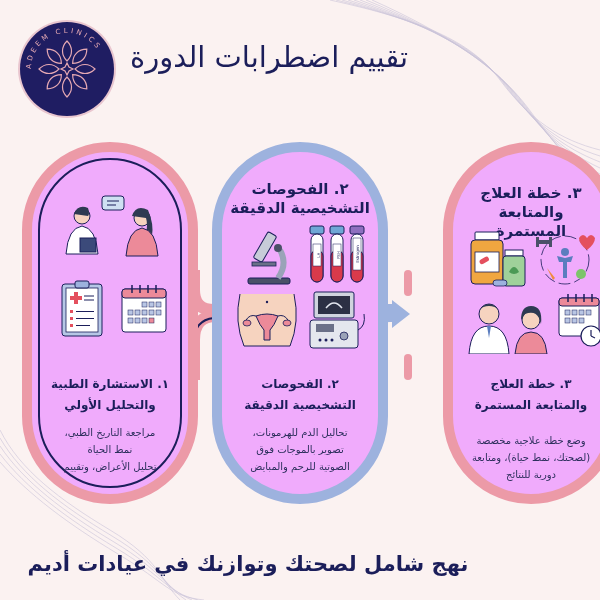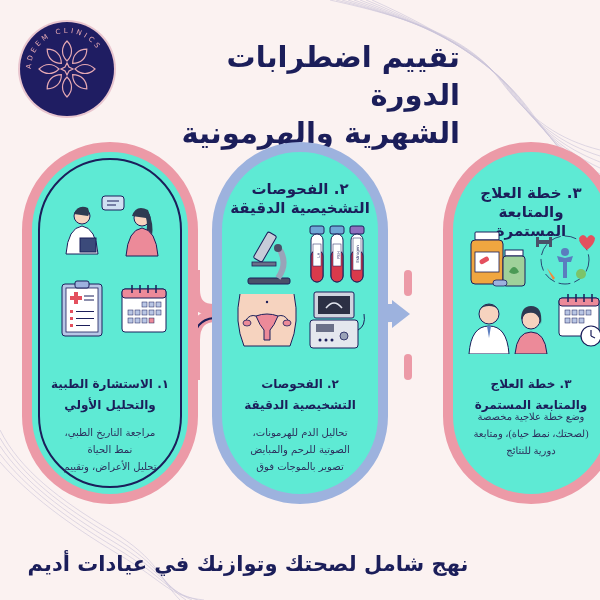--- a/index.html
+++ b/index.html
@@ -16,28 +16,28 @@
     .logo {
       position: absolute; left: 20px; top: 22px; width: 94px; height: 94px;
       border-radius: 50%; background: #1f1d62;
       box-shadow: 0 0 0 2px #e9c6cf;
     }
     .logo svg { width: 94px; height: 94px; }
 
     
     .title {
       position: absolute; left: 130px; top: 38px; width: 330px;
-      text-align: right; direction: rtl;
-      color: #1b1e5a; font-weight: bold; font-size: 29px; line-height: 38px;
+      text-align: left; direction: rtl;
+      color: #1b1e5a; font-weight: normal; font-size: 29px; line-height: 38px;
     }
 
     
     .pill {
       position: absolute; top: 142px; width: 176px; height: 362px;
-      border-radius: 88px; background: #5eead4;
+      border-radius: 88px; background: #f0abfc;
     }
     .pill.p1 { left: 22px; border: 10px solid #ec9aa7; }
     .pill.p2 { left: 212px; border: 10px solid #9db2de; }
     .pill.p3 { left: 402px; border: 10px solid #ec9aa7; margin-left: 41px; }
     .inner-line {
       position: absolute; left: 6px; top: 6px; right: 6px; bottom: 6px;
       border: 2.5px solid #1b1e5a; border-radius: 76px; pointer-events: none;
     }
 
     .card-heading {
@@ -116,21 +116,20 @@
         <g transform="rotate(315)">
             <path d="M0 -8 C 6 -14, 6 -22, 0 -28 C -6 -22, -6 -14, 0 -8 Z"></path>
           </g>
         <polygon points="0,-6 2,-2 6,0 2,2 0,6 -2,2 -6,0 -2,-2"></polygon>
       </g>
     </svg>
   </div>
 
   <div class="title">
     <div>تقييم اضطرابات الدورة</div>
-    <div>الشهرية والهرمونية</div>
   </div>
 
   <svg class="connector" style="left:180px; top:270px; width:60px; height:110px;" viewBox="0 0 60 110">
     <path d="M14 0 L14 20 Q14 40 34 40 L40 40" fill="none" stroke="#ec9aa7" stroke-width="12"></path>
     <path d="M14 110 L14 70 Q14 46 36 46 L40 46" fill="none" stroke="#ec9aa7" stroke-width="12"></path>
     <polygon points="38,30 54,44 38,58" fill="#ec9aa7"></polygon>
     <path d="M14 108 L14 72 Q14 50 34 48 L50 48" fill="none" stroke="#1b1e5a" stroke-width="2"></path>
     <polyline points="44,42 51,48 44,54" fill="none" stroke="#1b1e5a" stroke-width="2"></polyline>
     <rect x="40" y="0" width="8" height="26" rx="4" fill="#9db2de"></rect>
     <rect x="40" y="84" width="8" height="26" rx="4" fill="#9db2de"></rect>
@@ -268,22 +267,22 @@
         <circle cx="26" cy="50" r="1.5" fill="#1b1e5a"></circle>
       <path d="M52 40 Q60 36 58 24" fill="none" stroke="#1b1e5a" stroke-width="1"></path>
     </svg>
 
     <div class="card-heading big" style="top:222px;">
       <div>٢. الفحوصات</div>
       <div>التشخيصية الدقيقة</div>
     </div>
     <div class="card-desc" style="top:272px;">
       <div>تحاليل الدم للهرمونات،</div>
+      <div>تصوير بالموجات فوق</div>
       <div>الصوتية للرحم والمبايض</div>
-      <div>تصوير بالموجات فوق</div>
     </div>
   </div>
 
   <div class="pill p3">
     <div class="card-heading" style="top:32px;">
       <div>٣. خطة العلاج</div>
       <div>والمتابعة المستمرة</div>
     </div>
 
     <svg class="illus" style="left:14px; top:78px; width:64px; height:62px;" viewBox="0 0 64 62">
@@ -337,21 +336,21 @@
       </g>
       <circle cx="34" cy="44" r="10" fill="#ffffff" stroke="#1b1e5a" stroke-width="1.2"></circle>
       <line x1="34" y1="44" x2="34" y2="38" stroke="#1b1e5a" stroke-width="1.2"></line>
       <line x1="34" y1="44" x2="38" y2="46" stroke="#1b1e5a" stroke-width="1.2"></line>
     </svg>
 
     <div class="card-heading big" style="top:222px;">
       <div>٣. خطة العلاج</div>
       <div>والمتابعة المستمرة</div>
     </div>
-    <div class="card-desc" style="top:256px;font-family:Liberation Serif, serif;">
+    <div class="card-desc" style="top:280px;">
       <div>وضع خطة علاجية مخصصة</div>
       <div>(لصحتك، نمط حياة)، ومتابعة</div>
       <div>دورية للنتائج</div>
     </div>
   </div>
 
   <div class="tagline">نهج شامل لصحتك وتوازنك في عيادات أديم</div>
 </div>
 
 </body></html>

